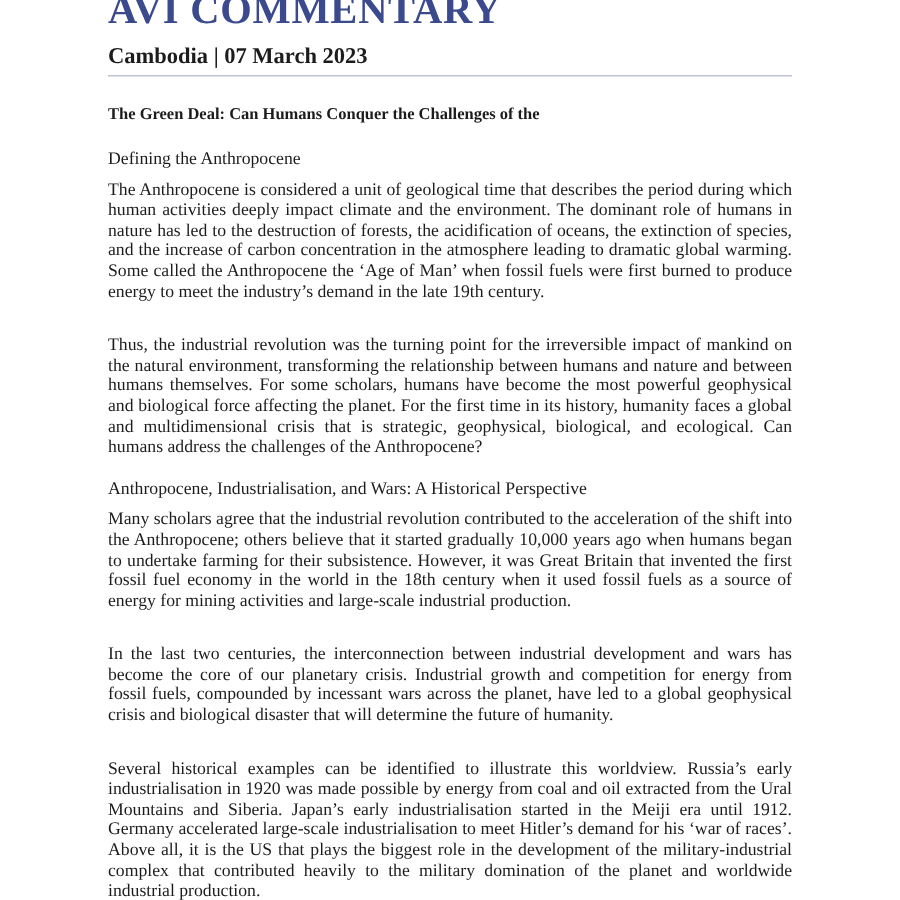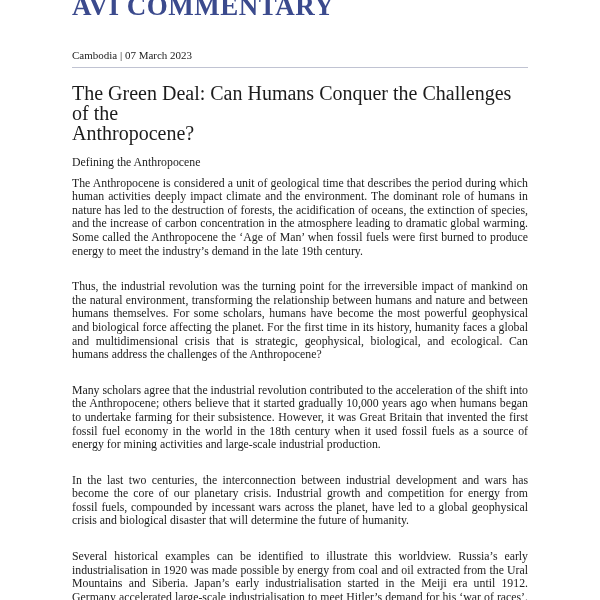--- a/index.html
+++ b/index.html
@@ -20,34 +20,34 @@
   .masthead {
     font-size: 27px;
     font-weight: bold;
     line-height: 1;
     letter-spacing: 0.5px;
     color: var(--brand-blue, #3b4a8d);
     margin: -7px 0 0 0;
     white-space: nowrap;
   }
   .dateline {
-    margin-top: 29px;
-    font-size: 11px;
-    font-weight: normal;
+    margin-top: 12px;
+    font-size: 15px;
+    font-weight: bold;
     line-height: 13px;
   }
   .divider {
     border: none;
     border-top: 1.5px solid var(--divider, #c0c3d2);
     margin: 5px 0 0 0;
   }
   .title {
     margin: 15px 0 0 0;
-    font-size: 20px;
-    font-weight: normal;
+    font-size: 11px;
+    font-weight: bold;
     line-height: 20px;
   }
   .title .tl { display: block; }
   .author {
     margin: 9px 0 0 0;
     font-size: 12.2px;
     font-style: italic;
     line-height: 15px;
   }
   .author sup {
@@ -80,30 +80,30 @@
 <div class="doc">
 
   <h1 class="masthead">AVI COMMENTARY</h1>
 
   <div class="dateline">Cambodia | 07 March 2023</div>
 
   <hr class="divider">
 
   <h2 class="title">
     <span class="tl">The Green Deal: Can Humans Conquer the Challenges of the</span>
-    <span class="tl">Anthropocene?</span>
   </h2>
 
 
   <h3 class="sec">Defining the Anthropocene</h3>
 
   <p class="body">The Anthropocene is considered a unit of geological time that describes the period during which human activities deeply impact climate and the environment. The dominant role of humans in nature has led to the destruction of forests, the acidification of oceans, the extinction of species, and the increase of carbon concentration in the atmosphere leading to dramatic global warming. Some called the Anthropocene the ‘Age of Man’ when fossil fuels were first burned to produce energy to meet the industry’s demand in the late 19th century.</p>
 
   <p class="body">Thus, the industrial revolution was the turning point for the irreversible impact of mankind on the natural environment, transforming the relationship between humans and nature and between humans themselves. For some scholars, humans have become the most powerful geophysical and biological force affecting the planet. For the first time in its history, humanity faces a global and multidimensional crisis that is strategic, geophysical, biological, and ecological. Can humans address the challenges of the Anthropocene?</p>
 
+  <h3 class="sec second">Anthropocene, Industrialisation, and Wars: A Historical Perspective</h3>
 
   <p class="body">Many scholars agree that the industrial revolution contributed to the acceleration of the shift into the Anthropocene; others believe that it started gradually 10,000 years ago when humans began to undertake farming for their subsistence. However, it was Great Britain that invented the first fossil fuel economy in the world in the 18th century when it used fossil fuels as a source of energy for mining activities and large-scale industrial production.</p>
 
   <p class="body">In the last two centuries, the interconnection between industrial development and wars has become the core of our planetary crisis. Industrial growth and competition for energy from fossil fuels, compounded by incessant wars across the planet, have led to a global geophysical crisis and biological disaster that will determine the future of humanity.</p>
 
   <p class="body">Several historical examples can be identified to illustrate this worldview. Russia’s early industrialisation in 1920 was made possible by energy from coal and oil extracted from the Ural Mountains and Siberia. Japan’s early industrialisation started in the Meiji era until 1912. Germany accelerated large-scale industrialisation to meet Hitler’s demand for his ‘war of races’. Above all, it is the US that plays the biggest role in the development of the military-industrial complex that contributed heavily to the military domination of the planet and worldwide industrial production.</p>
 
 </div>
 
 </body></html>

